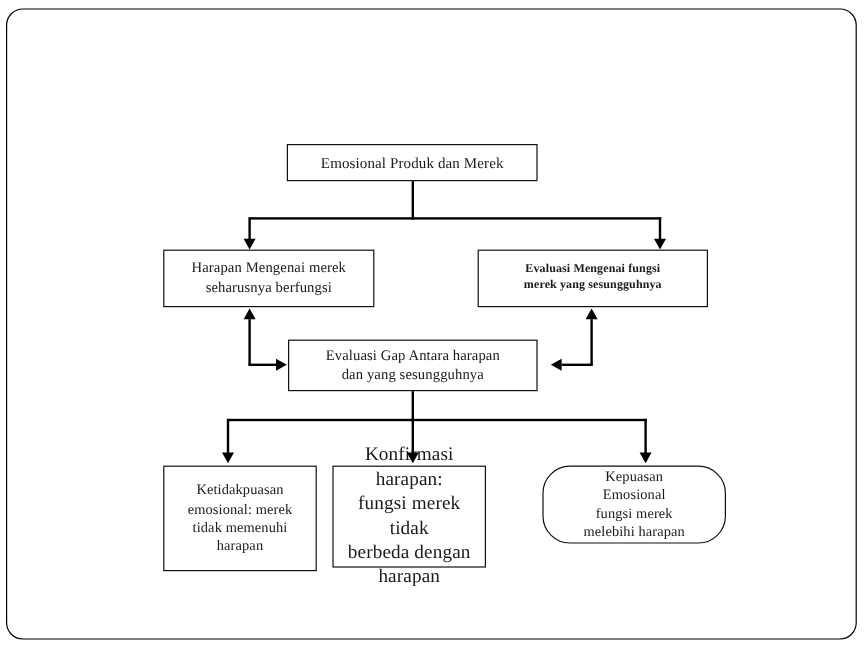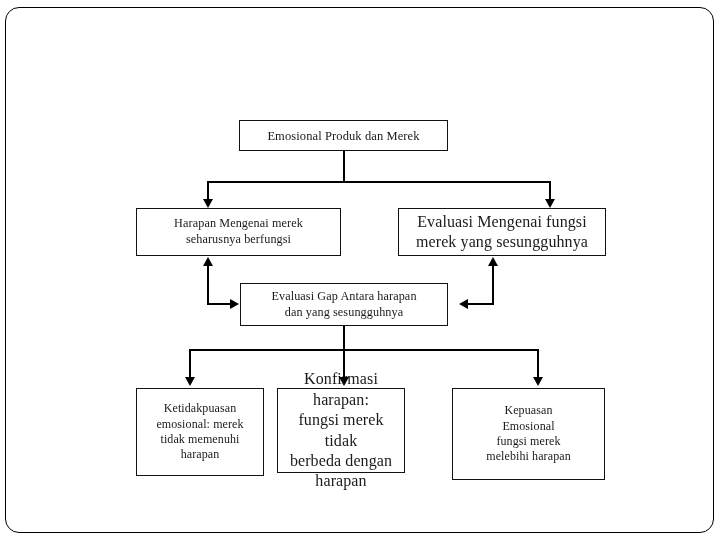--- a/index.html
+++ b/index.html
@@ -42,27 +42,27 @@
     line-height: 1.28;
     letter-spacing: 0.1px;
   }
   .node span {
     display: block;
     padding: 0 6px;
     white-space: pre-line;
   }
 
   #node-top      { left: 239px; top: 120px; width: 209px; height: 31px; font-size: 12.5px; }
-  #node-left     { left: 136px; top: 208px; width: 205px; height: 48px; font-size: 12.2px; }
-  #node-right    { left: 398px; top: 208px; width: 208px; height: 48px; font-size: 16px; }
+  #node-left     { left: 136px; top: 208px; width: 176px; height: 48px; font-size: 12.2px; }
+  #node-right    { left: 398px; top: 208px; width: 192px; height: 48px; font-size: 10px; font-weight: bold; }
   #node-center   { left: 240px; top: 283px; width: 208px; height: 43px; font-size: 12.2px; }
 
   #node-b1 { left: 136px; top: 388px; width: 128px; height: 88px; font-size: 12px; }
   #node-b2 { left: 277px; top: 388px; width: 128px; height: 85px; font-size: 16px; }
-  #node-b3 { left: 452px; top: 388px; width: 153px; height: 92px; font-size: 12px; }
+  #node-b3 { left: 452px; top: 388px; width: 153px; height: 65px; font-size: 12px; border-radius: 23px; }
 
   
   .ln {
     position: absolute;
     background: #000000;
   }
   .ln.v { width: 2px; }
   .ln.h { height: 2px; }
 
   .arrow {

